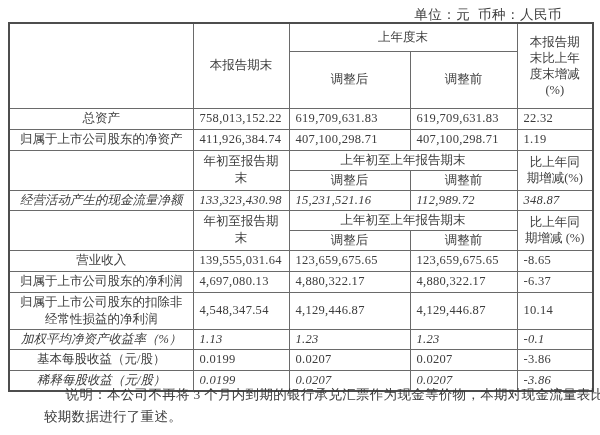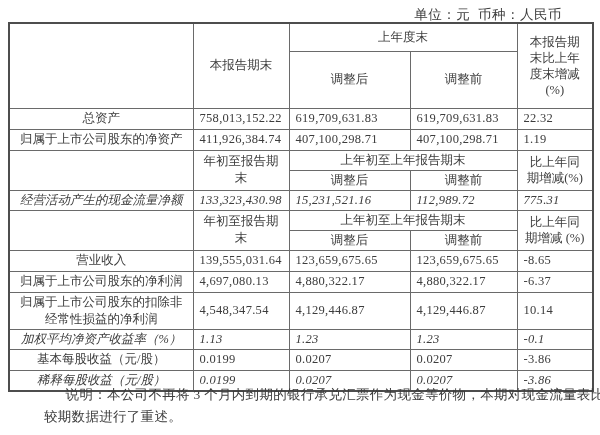--- a/index.html
+++ b/index.html
@@ -112,21 +112,21 @@
       <tr class="h2b">
         <td class="ctr">调整后</td>
         <td class="ctr">调整前</td>
       </tr>
 
       <tr class="d20">
         <td class="lbl">经营活动产生的现金流量净额</td>
         <td class="num">133,323,430.98</td>
         <td class="num">15,231,521.16</td>
         <td class="num">112,989.72</td>
-        <td class="num">775.31</td>
+        <td class="num">348.87</td>
       </tr>
 
       <tr class="h3a">
         <td rowspan="2" class="lbl"></td>
         <td rowspan="2" class="ctr">年初至报告期末</td>
         <td colspan="2" class="ctr">上年初至上年报告期末</td>
         <td rowspan="2" class="ctr chg">
           <span>比上年同</span>
           <span>期增减 (%)</span>
         </td>

